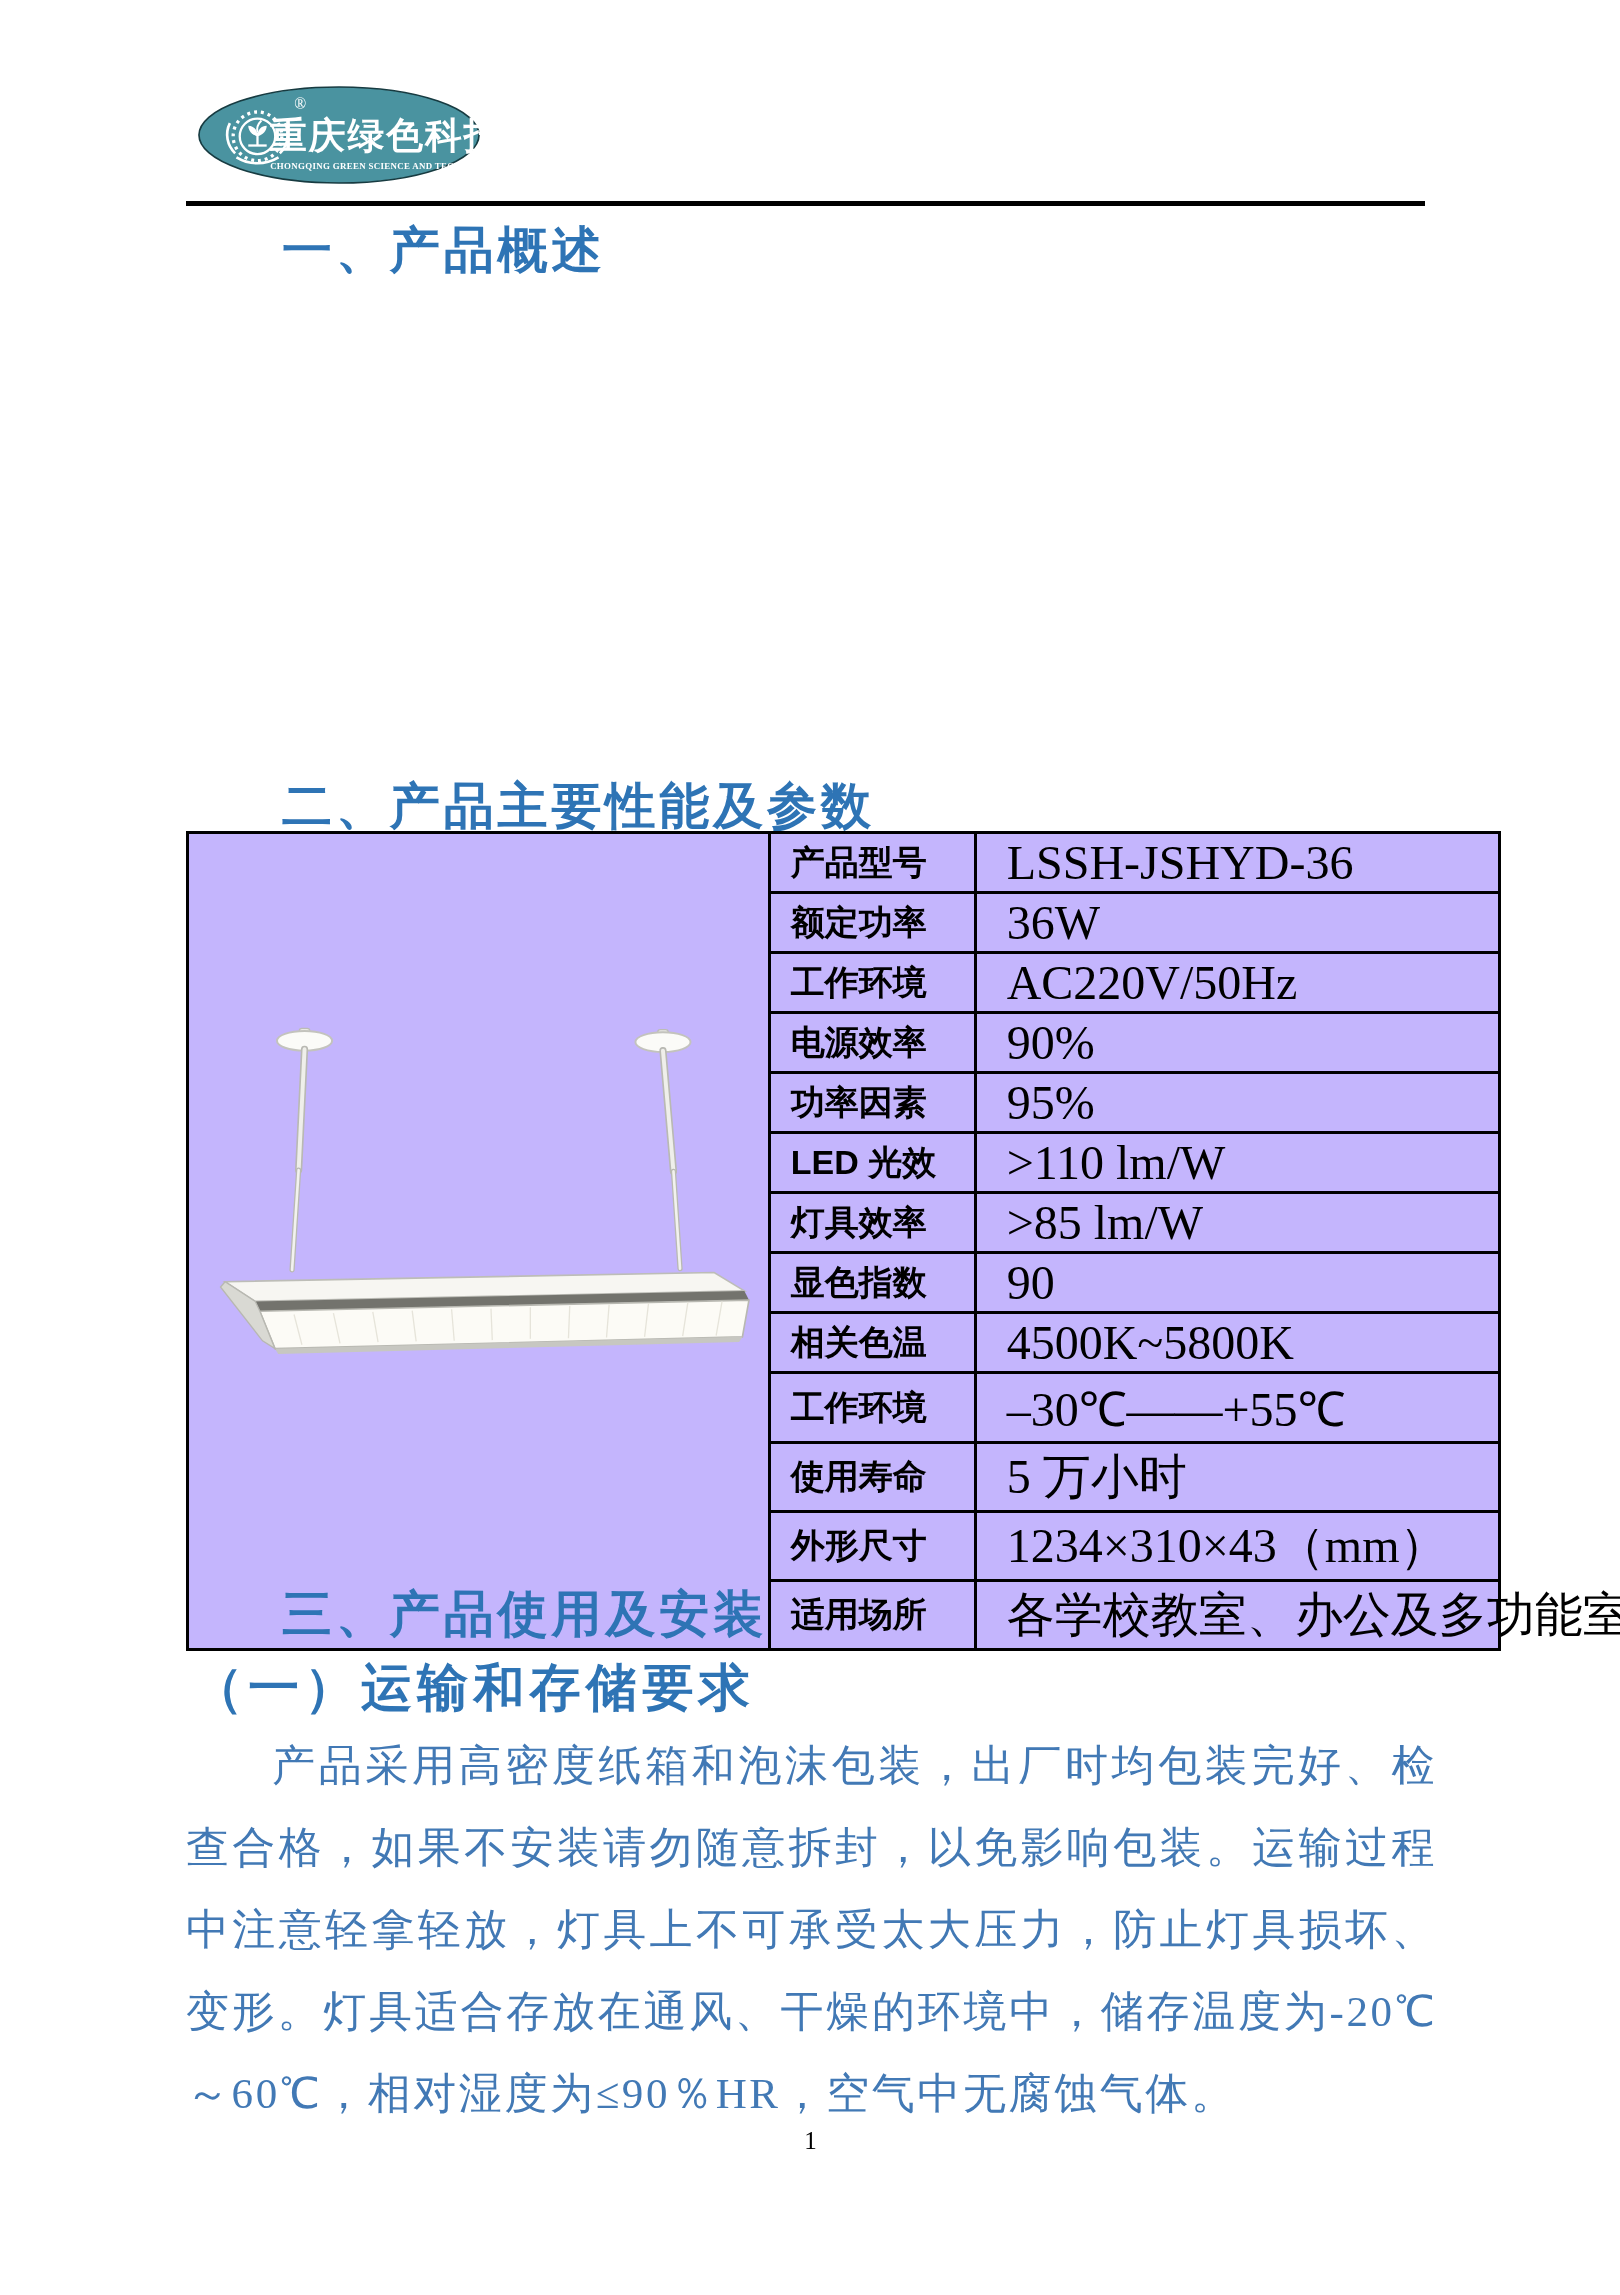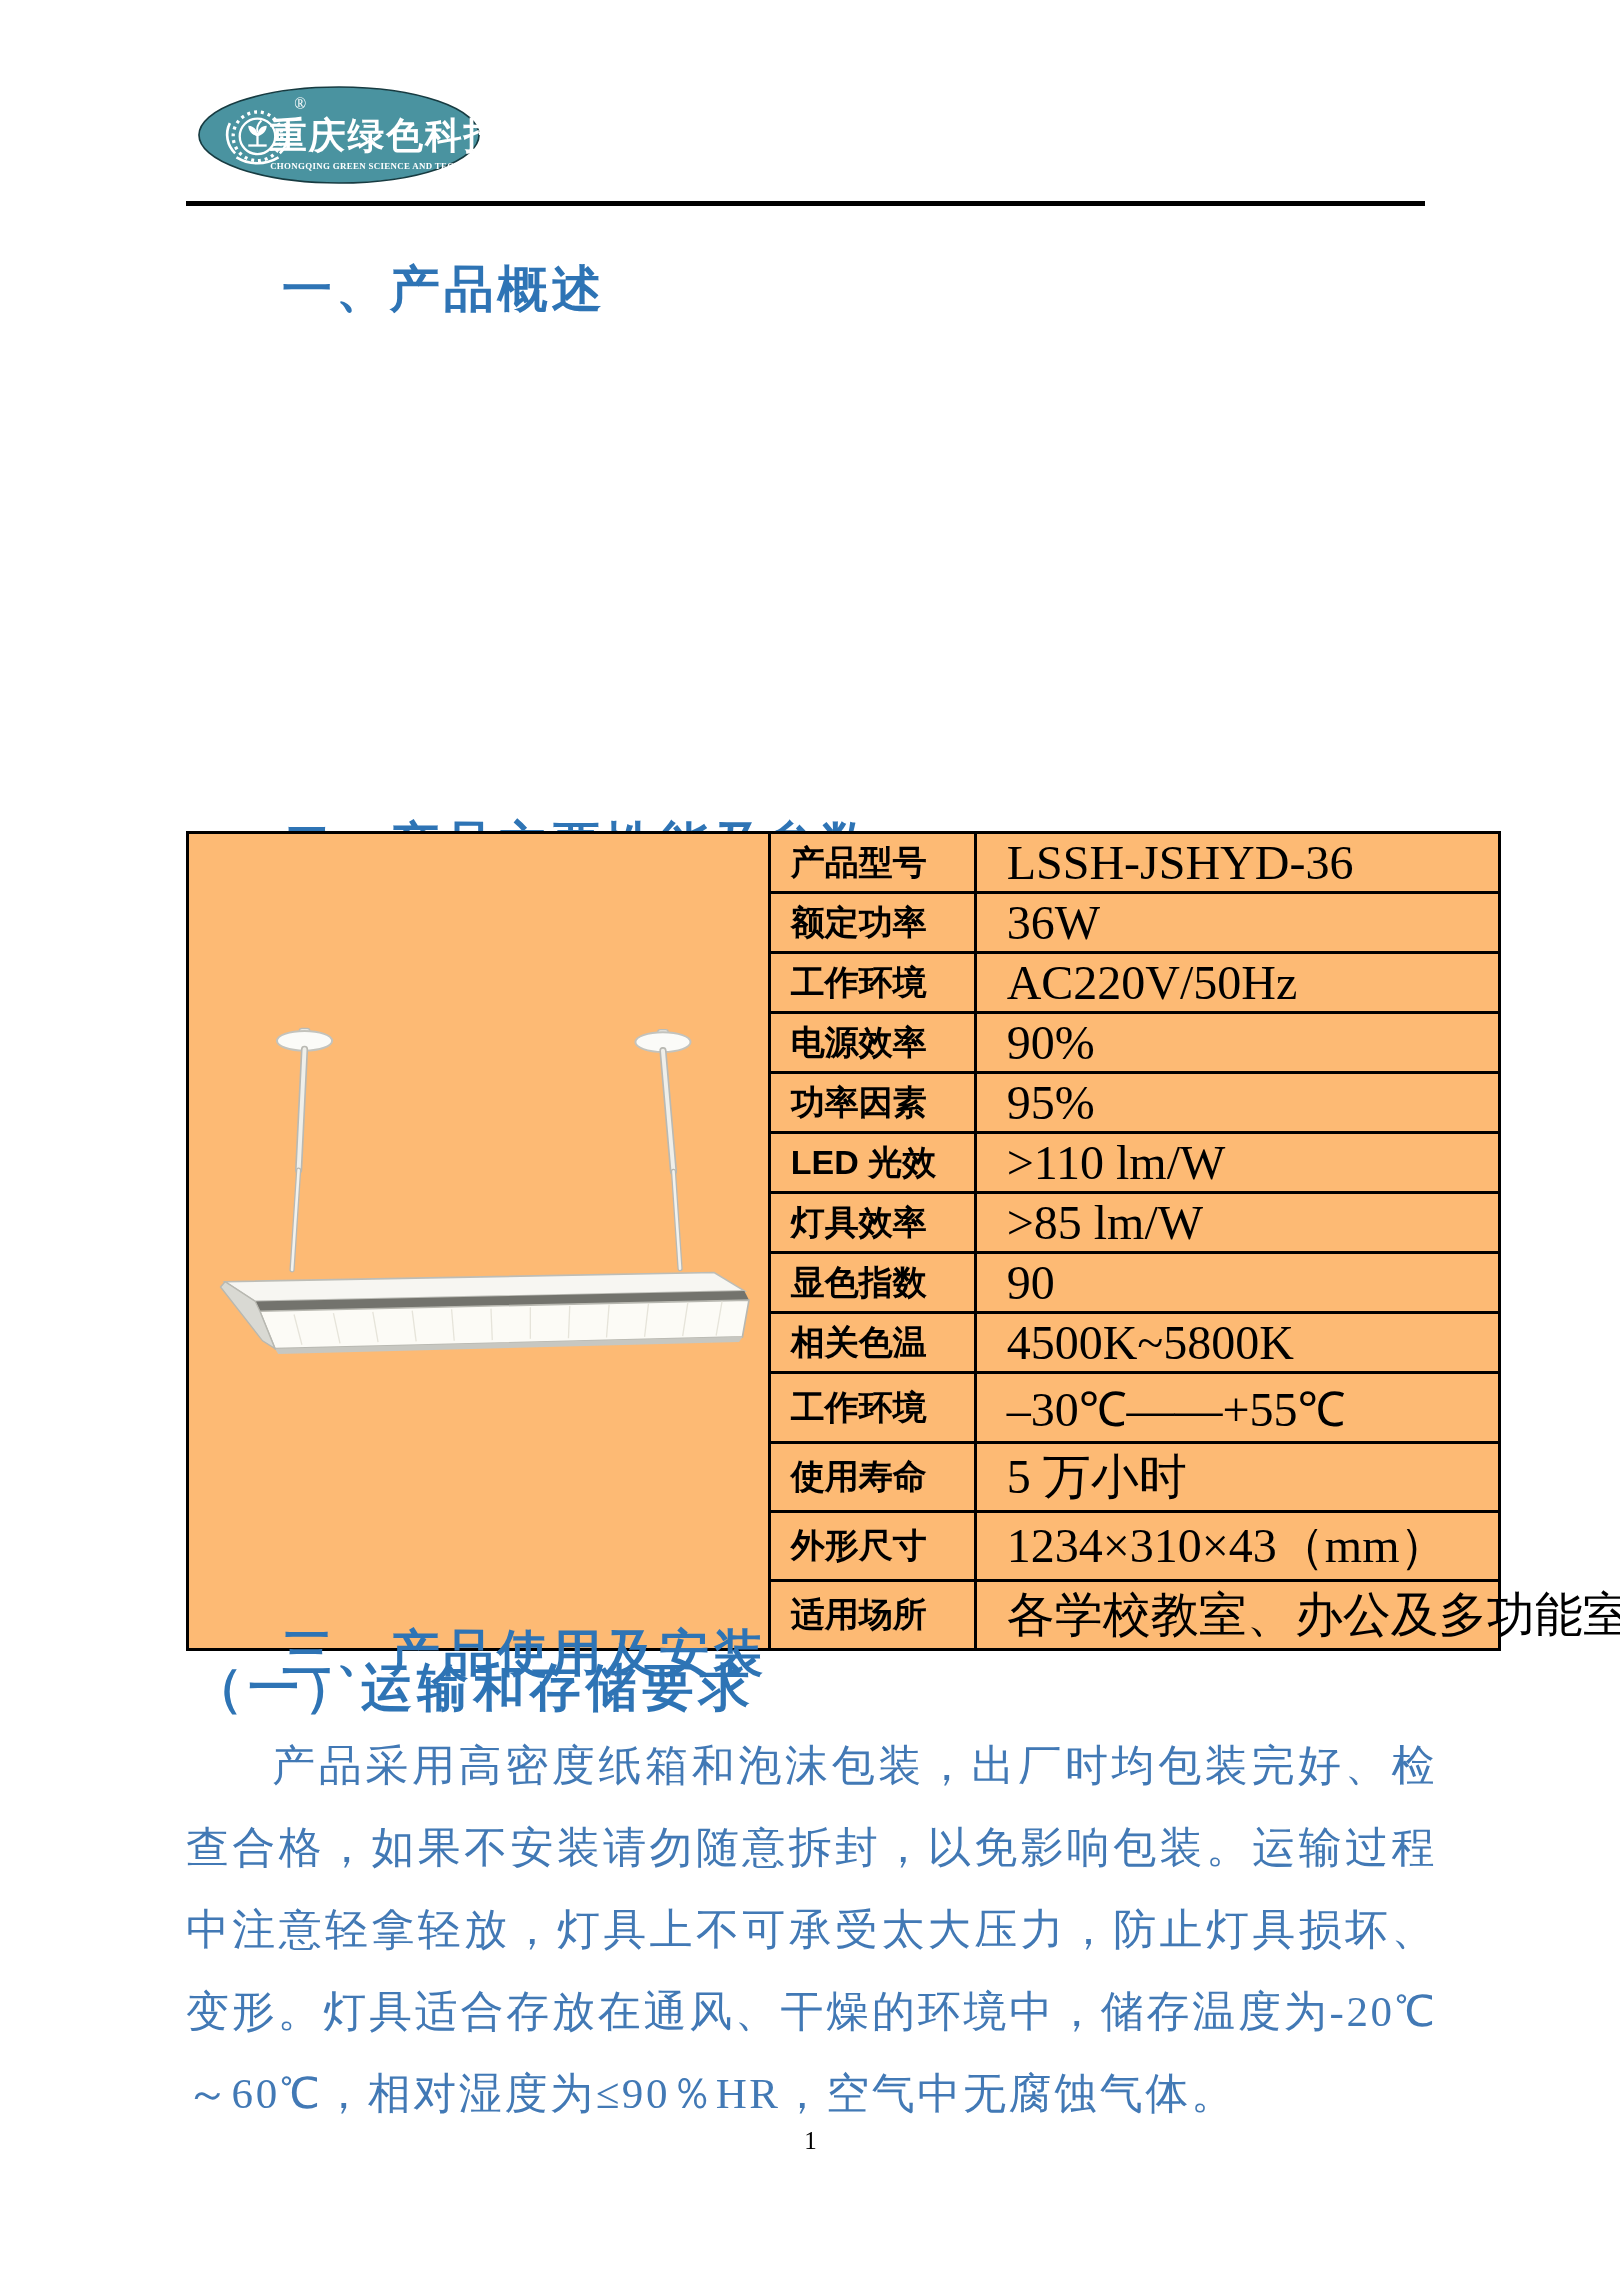--- a/index.html
+++ b/index.html
@@ -13,21 +13,21 @@
   
   .logo{position:absolute;left:197px;top:85px;width:284px;height:100px;}
   .header-rule{
     position:absolute;left:186px;top:201px;width:1239px;height:4.6px;
     background:#000;
   }
   
   .h-blue{
     position:absolute;left:282px;
     font-size:50px;font-weight:bold;color:#2E74B5;
-    letter-spacing:3.9px;white-space:nowrap;margin-top:39px;
+    letter-spacing:3.9px;white-space:nowrap;
   }
   #s1-title{top:217px;}
   #s2-title{top:773px;}
   #s3-title{top:1581px;text-align:right;}
   .sub-blue{
     position:absolute;left:192px;top:1654px;
     font-size:51px;font-weight:bold;color:#2E74B5;
     letter-spacing:5.3px;white-space:nowrap;
   }
   
@@ -41,21 +41,21 @@
   #s3-para{top:1725px;}
   
   .spec-table{
     position:absolute;left:186px;top:831px;
     width:1252px;height:726px;
     border-collapse:collapse;table-layout:fixed;
   }
   .spec-table td{
     border:3.3px solid #000;
     vertical-align:middle;
-    background:#fdba74;
+    background:#c4b5fd;
   }
   .spec-table td.image-cell{width:579px;padding:0;}
   .spec-table td.label-cell{
     width:182px;
     font-family:"Liberation Sans", sans-serif;
     font-weight:bold;font-size:34px;color:#000;
     padding-left:19.7px;white-space:nowrap;
   }
   .spec-table td.value-cell{
     width:490px;

